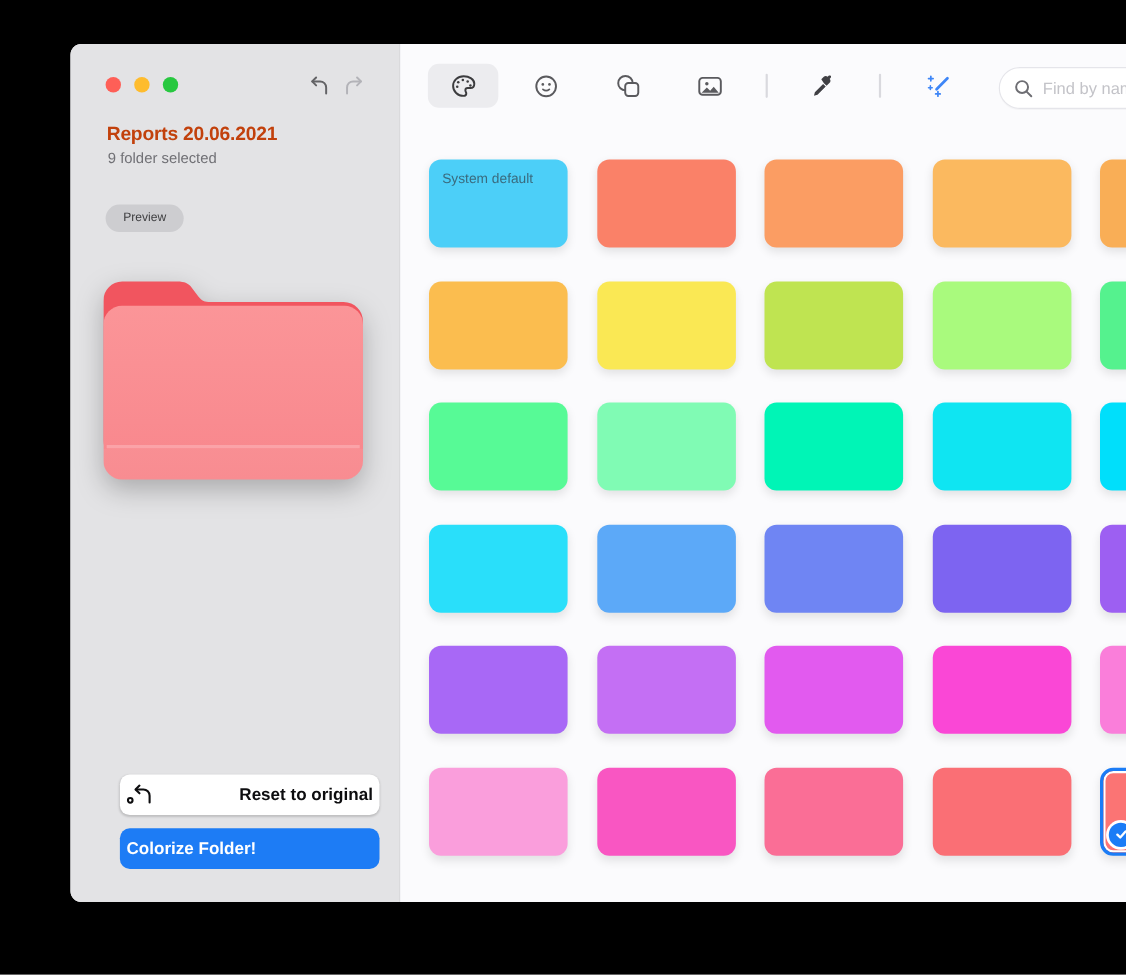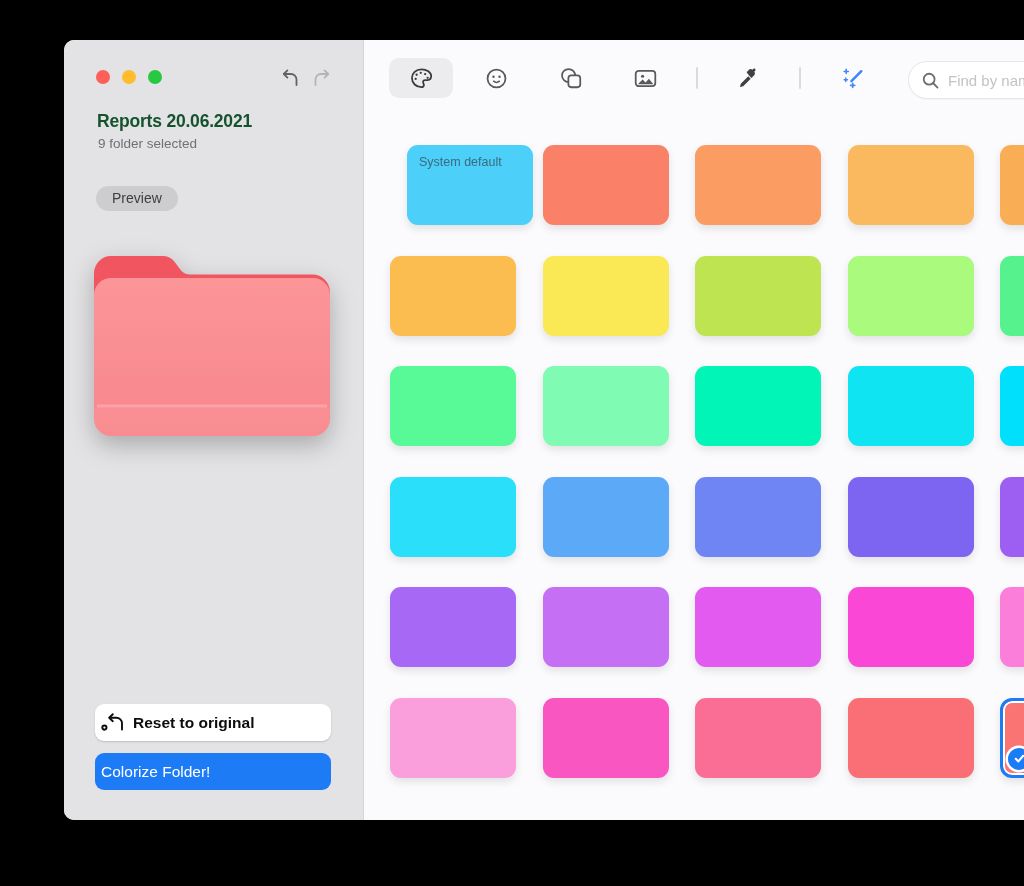--- a/index.html
+++ b/index.html
@@ -15,37 +15,37 @@
   
   .sidebar{
     position:absolute;left:0;top:0;width:300px;height:100%;
     background:#E3E3E5;border-right:1px solid rgba(0,0,0,.06);box-sizing:border-box;
   }
   .tl{position:absolute;top:30px;width:14px;height:14px;border-radius:50%;cursor:default}
   .tl-red{left:32px}.tl-yellow{left:58px}.tl-green{left:84px}
   .hist-btn{position:absolute;top:24px;width:28px;height:28px;border:none;background:transparent;
     display:flex;align-items:center;justify-content:center;padding:0;cursor:pointer}
   .hist-undo{left:212px}.hist-redo{left:244px}
-  .sb-title{position:absolute;left:33px;top:71px;font-size:17.5px;font-weight:700;color:#14532d;letter-spacing:-.2px;white-space:nowrap}
+  .sb-title{position:absolute;left:33px;top:71px;font-size:17.5px;font-weight:700;color:#c2410c;letter-spacing:-.2px;white-space:nowrap}
   .sb-subtitle{position:absolute;left:34px;top:96px;font-size:13.5px;color:#707075}
   .preview-pill{position:absolute;left:32px;top:146px;height:25px;line-height:25px;padding:0 16px;
-    border-radius:13px;background:#CDCDD0;color:#3E3E40;font-size:14px}
+    border-radius:13px;background:#CDCDD0;color:#3E3E40;font-size:11px}
   .folder-wrap{position:absolute;left:30px;top:200px;width:236px;height:198px}
   .folder-wrap svg{filter:drop-shadow(0 9px 12px rgba(0,0,0,.25))}
   .chip{position:absolute;left:30px;top:424px;height:31px;background:#fff;border-radius:16px;
     display:inline-flex;align-items:center;gap:7px;padding:0 6px 0 10px;box-shadow:0 1px 3px rgba(0,0,0,.12)}
   .chip-dot{width:15px;height:15px;border-radius:50%;flex:0 0 auto}
   .chip-label{font-size:14.5px;color:#2B2B2D;white-space:nowrap}
   .chip-x{width:21px;height:21px;border-radius:50%;background:#E9E9EC;border:none;padding:0;
     display:flex;align-items:center;justify-content:center;cursor:pointer;flex:0 0 auto}
-  .sb-btn{position:absolute;left:31px;width:236px;height:37px;border:none;border-radius:9px;
-    display:flex;align-items:center;justify-content:flex-start;gap:8px;cursor:pointer;font-family:inherit}
+  .sb-btn{position:absolute;left:45px;width:236px;height:37px;border:none;border-radius:9px;
+    display:flex;align-items:center;justify-content:space-between;gap:8px;cursor:pointer;font-family:inherit}
   .reset-btn{top:664px;background:#fff;box-shadow:0 1px 2px rgba(0,0,0,.16);
     font-size:15.5px;font-weight:600;color:#0d0d0f}
-  .colorize-btn{top:713px;background:#1D7CF5;color:#fff;font-size:15.5px;font-weight:400}
+  .colorize-btn{top:713px;background:#1D7CF5;color:#fff;font-size:15.5px;font-weight:700}
   
   .main{position:absolute;left:300px;top:0;width:660px;height:100%;background:#FBFBFD}
   .tool-btn{position:absolute;top:18px;height:40px;width:44px;border:none;background:transparent;
     border-radius:10px;display:flex;align-items:center;justify-content:center;padding:0;cursor:pointer}
   .tool-btn.selected{background:#ECECEF;width:64px}
   .tb-palette{left:25px}.tb-smiley{left:110px}.tb-shapes{left:185px}.tb-image{left:259px}
   .tb-dropper{left:362px}.tb-wand{left:467px}
   .toolbar-sep{position:absolute;top:27px;width:2px;height:22px;background:#D9D9DE;border-radius:1px}
   .sep1{left:332px}.sep2{left:435px}
   .search{position:absolute;left:544px;top:21px;width:250px;height:38px;background:#fff;
@@ -198,21 +198,21 @@
     <div class="search">
       <svg width="19" height="19" viewBox="0 0 20 20" style="flex:0 0 auto">
         <circle cx="8.6" cy="8.6" r="5.7" fill="none" stroke="#6E6E73" stroke-width="1.9"></circle>
         <line x1="12.9" y1="12.9" x2="17.4" y2="17.4" stroke="#6E6E73" stroke-width="1.9" stroke-linecap="round"></line>
       </svg>
       <input type="text" placeholder="Find by name" style="">
     </div>
 
     <div class="grid">
 
-        <div class="swatch" style="background: rgb(76, 207, 248); margin-left: 17px;">
+        <div class="swatch" style="background: rgb(76, 207, 248);">
           <span class="swatch-label">System default</span>
 
         </div>
 
         <div class="swatch" style="background: rgb(250, 129, 104);">
           <span class="swatch-label"></span>
 
         </div>
 
         <div class="swatch" style="background: rgb(251, 157, 99);">

